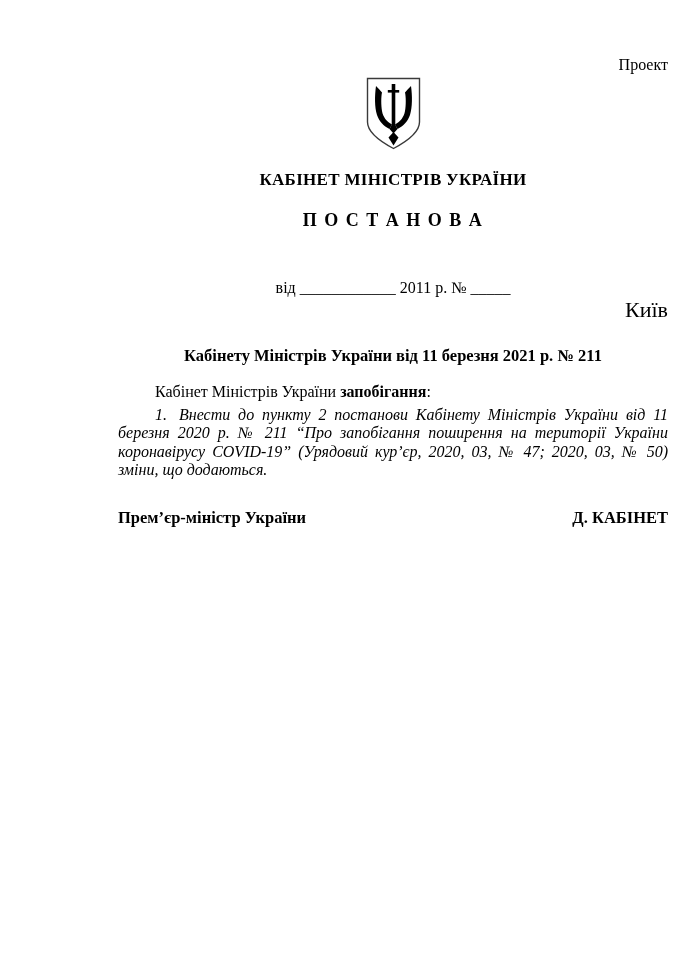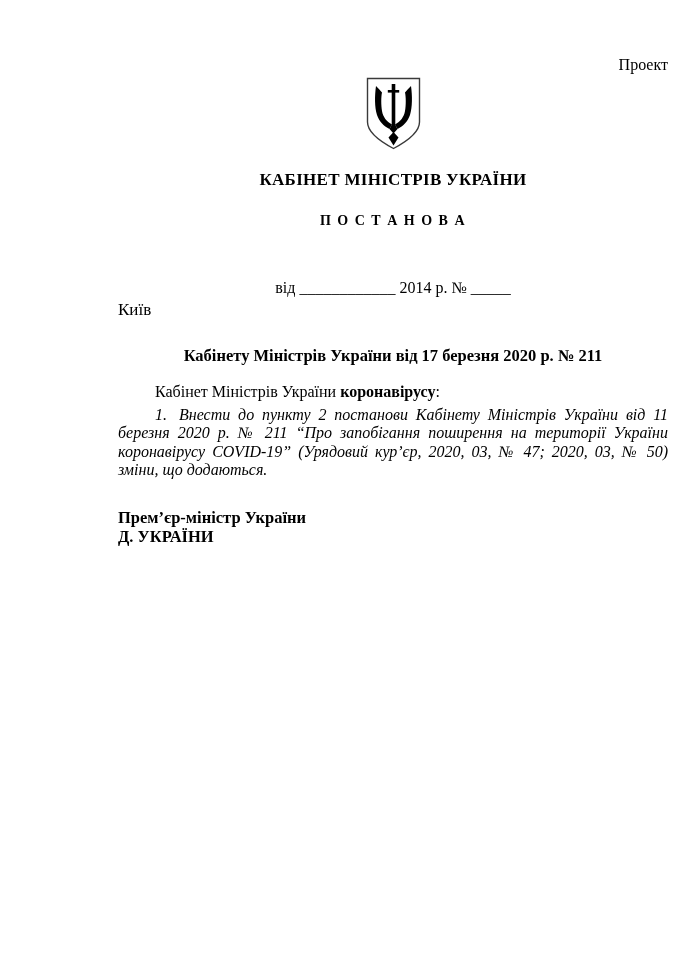--- a/index.html
+++ b/index.html
@@ -37,35 +37,35 @@
     text-align: center;
     font-weight: bold;
     font-size: 17px;
     line-height: 20px;
     letter-spacing: 0.3px;
   }
   .doc-type {
     margin-top: 22px;
     text-align: center;
     font-weight: bold;
-    font-size: 14px;
+    font-size: 18px;
     line-height: 17px;
     letter-spacing: 1.5px;
   }
   .date-line {
     margin-top: 50px;
     text-align: center;
     font-size: 16px;
     line-height: 18px;
     white-space: pre;
   }
   .city {
     margin-top: 4px;
-    text-align: left;
-    font-size: 17px;
+    text-align: right;
+    font-size: 22px;
     line-height: 18px;
   }
   .doc-title {
     margin-top: 26px;
     text-align: center;
     font-weight: bold;
     font-size: 16.5px;
     line-height: 21px;
   }
   .body-par {
@@ -81,21 +81,20 @@
   .par-2 { margin-top: 1px; }
   .par-num { margin-right: 12px; }
   .signature-row {
     margin-top: 28px;
     display: flex;
     justify-content: space-between;
     align-items: baseline;
     font-weight: bold;
     font-size: 16.5px;
     line-height: 19px;
-    flex-direction: column;
   }
 </style>
 </head>
 <body>
 
 <div class="page">
   <div class="content">
 
     <div class="draft-label">Проект</div>
 
@@ -110,32 +109,32 @@
           <path d="M24.5 53 L28.5 57.5 L32.5 53 L30 48.5 L28.5 50.5 L27 48.5 Z"></path>
           <path d="M28.5 56 L23.5 61.5 L28.5 69.5 L33.5 61.5 Z"></path>
         </g>
       </svg>
     </div>
 
     <div class="org-name">КАБІНЕТ МІНІСТРІВ УКРАЇНИ</div>
 
     <div class="doc-type">П О С Т А Н О В А</div>
 
-    <div class="date-line">від ____________ 2014 р. № _____</div>
+    <div class="date-line">від ____________ 2011 р. № _____</div>
 
     <div class="city">Київ</div>
 
     <div class="doc-title">
-      <div>Кабінету Міністрів України від 17 березня 2020 р. № 211</div>
+      <div>Кабінету Міністрів України від 11 березня 2021 р. № 211</div>
     </div>
 
-    <p class="body-par intro-par"><span>Кабінет Міністрів України </span><b>коронавірусу</b><span>:</span></p>
+    <p class="body-par intro-par"><span>Кабінет Міністрів України </span><b>запобігання</b><span>:</span></p>
 
     <p class="body-par par-1"><span class="par-num">1.</span><span>Внести до пункту 2 постанови Кабінету Міністрів України від 11 березня 2020 р. № 211 “Про запобігання поширення на території України коронавірусу COVID-19” (Урядовий кур’єр, 2020, 03, № 47; 2020, 03, № 50) зміни, що додаються.</span></p>
 
 
     <div class="signature-row">
       <span>Прем’єр-міністр України</span>
-      <span>Д. УКРАЇНИ</span>
+      <span>Д. КАБІНЕТ</span>
     </div>
 
   </div>
 </div>
 
 </body></html>

